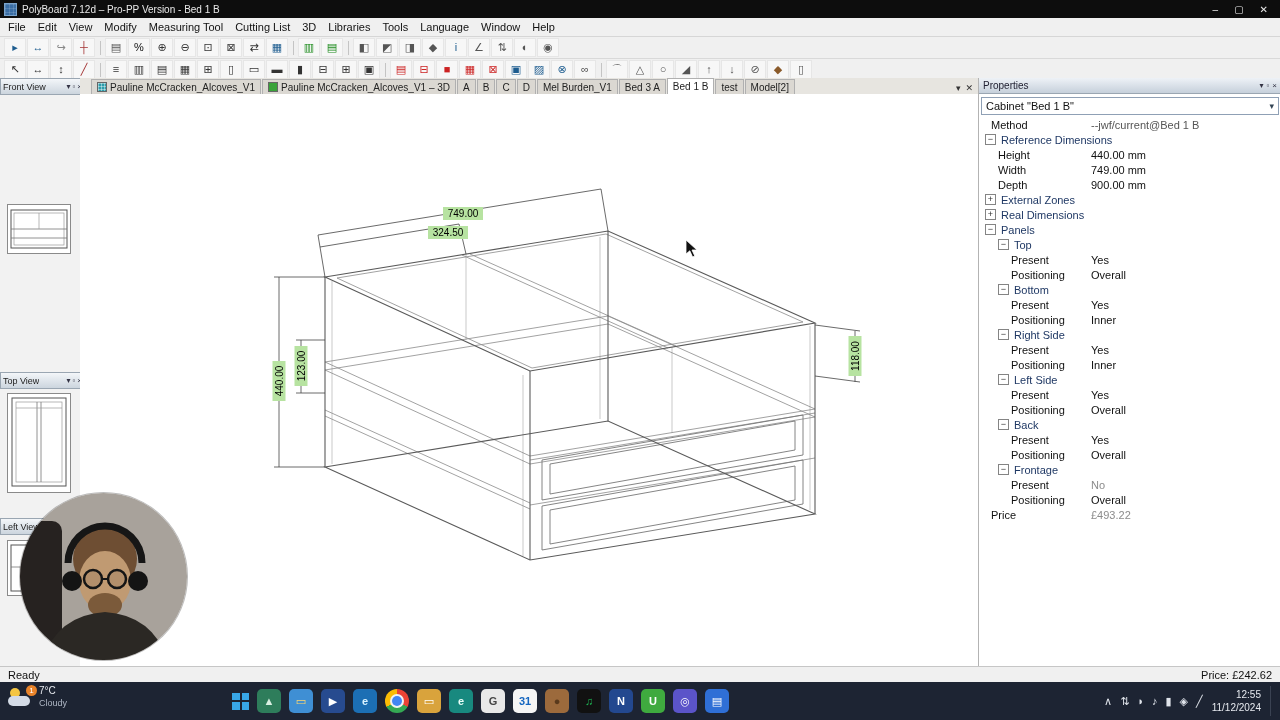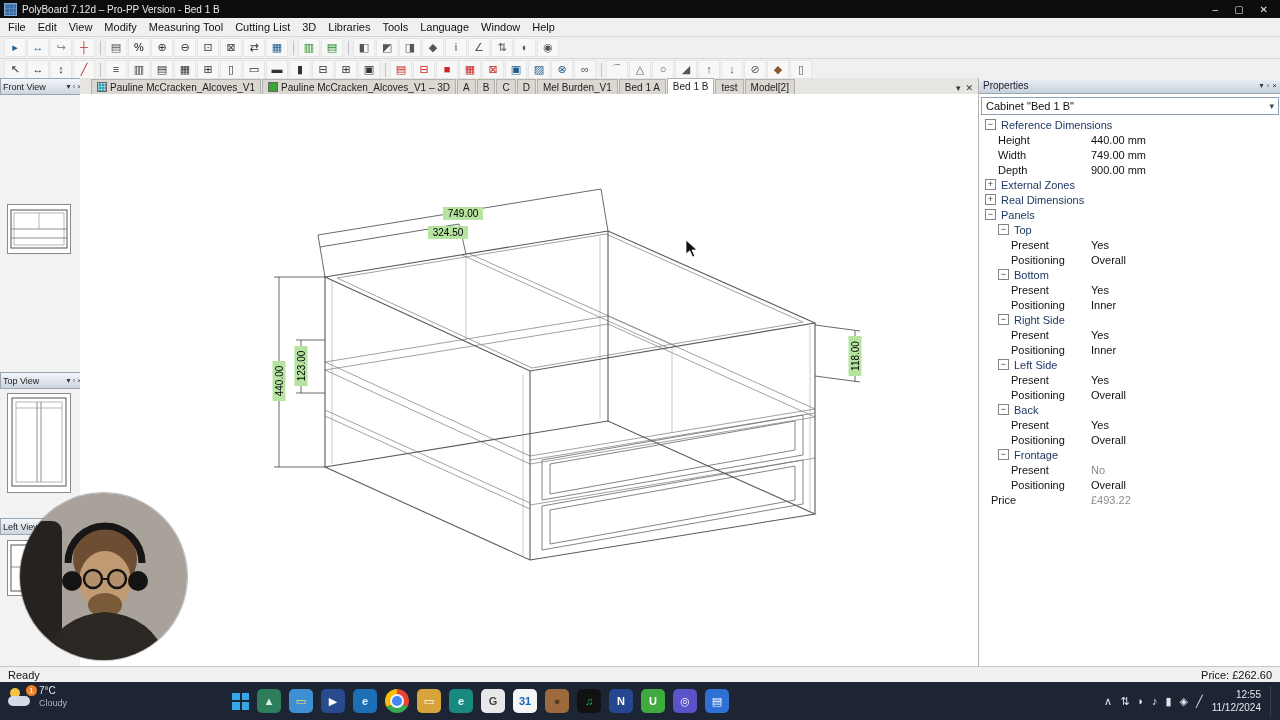--- a/index.html
+++ b/index.html
@@ -263,21 +263,21 @@
         <span class="tab">
           <span>C</span>
         </span>
         <span class="tab">
           <span>D</span>
         </span>
         <span class="tab">
           <span>Mel Burden_V1</span>
         </span>
         <span class="tab">
-          <span>Bed 1 A</span>
+          <span>Bed 3 A</span>
         </span>
         <span class="tab active">
           <span>Bed 1 B</span>
         </span>
         <span class="tab">
           <span>test</span>
         </span>
         <span class="tab">
           <span>Model[2]</span>
         </span>
@@ -386,20 +386,24 @@
       <span class="dh-icons">
           <span>▾</span>
           <span>▫</span>
           <span>×</span>
         </span>
     </div>
     <div class="props-selector">
       <span>Cabinet "Bed 1 B"</span>
       <span class="dd">▾</span>
     </div>
+    <div class="prop-row" style="padding-left:12px">
+      <span>Method</span>
+      <span class="prop-value" style="color:#555">--jwf/current@Bed 1 B</span>
+    </div>
     <div id="prop-tree">
         <div class="prop-row" style="padding-left: 6px;">
           <span class="prop-toggle">−</span>
           <span class="prop-group-label">Reference Dimensions</span>
         </div>
         <div class="prop-row" style="padding-left: 19px;">
           <span>Height</span>
           <span class="prop-value">440.00 mm</span>
         </div>
         <div class="prop-row" style="padding-left: 19px;">
@@ -514,21 +518,21 @@
     <circle cx="97" cy="86" r="9" fill="rgba(20,20,20,0.08)" stroke="#151515" stroke-width="2.5"></circle>
     <line x1="82" y1="86" x2="88" y2="86" stroke="#151515" stroke-width="2"></line>
     <path d="M22,167 Q38,122 85,119 Q132,122 148,167 Z" fill="#2b2824"></path>
     <circle cx="52" cy="88" r="10" fill="#141414"></circle>
     <circle cx="118" cy="88" r="10" fill="#141414"></circle>
   </svg>
 </div>
 
 <div class="statusbar">
   <span>Ready</span>
-  <span class="sb-right">Price: £262.60</span>
+  <span class="sb-right">Price: £242.62</span>
 </div>
 
 <div class="taskbar">
   <div class="weather">
     <span class="wx-icon">
       <span class="wx-sun"></span>
         <span class="wx-cloud"></span>
       <span class="wx-badge">1</span>
     </span>
     <span class="wx-text">

